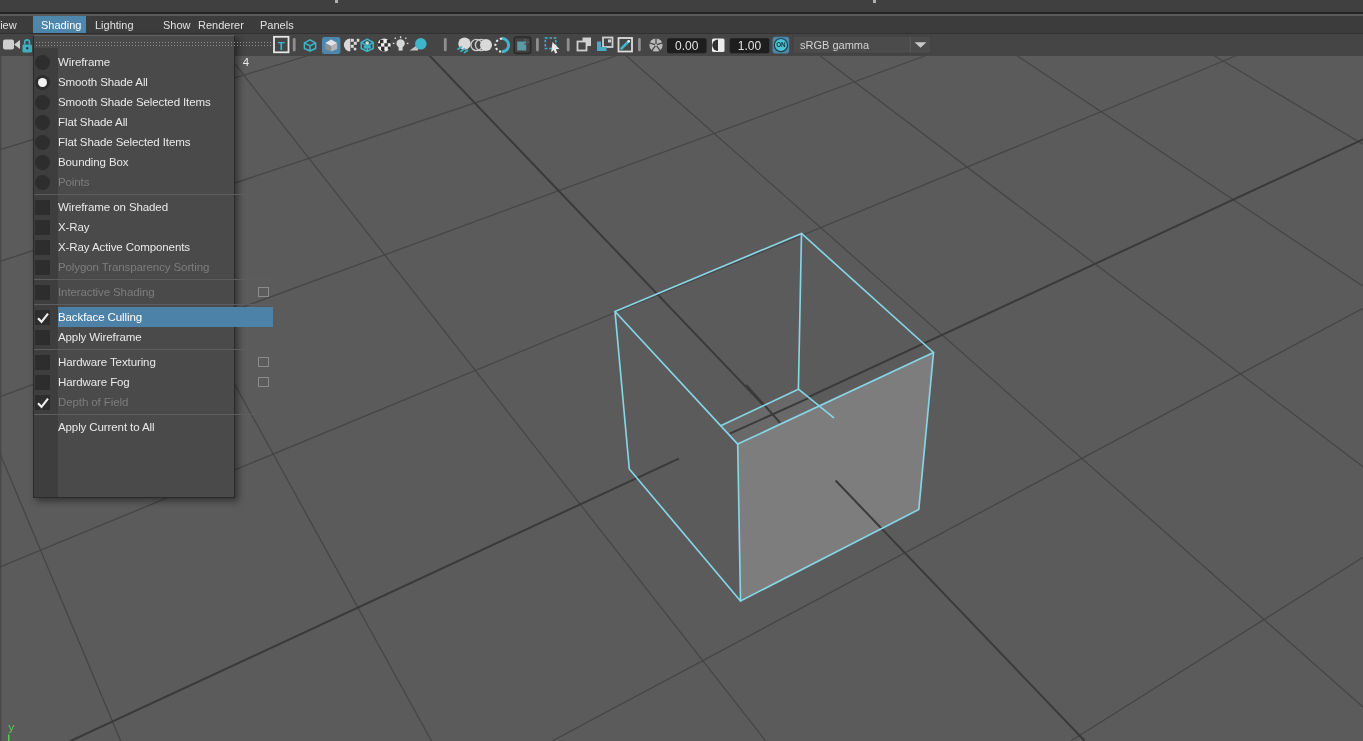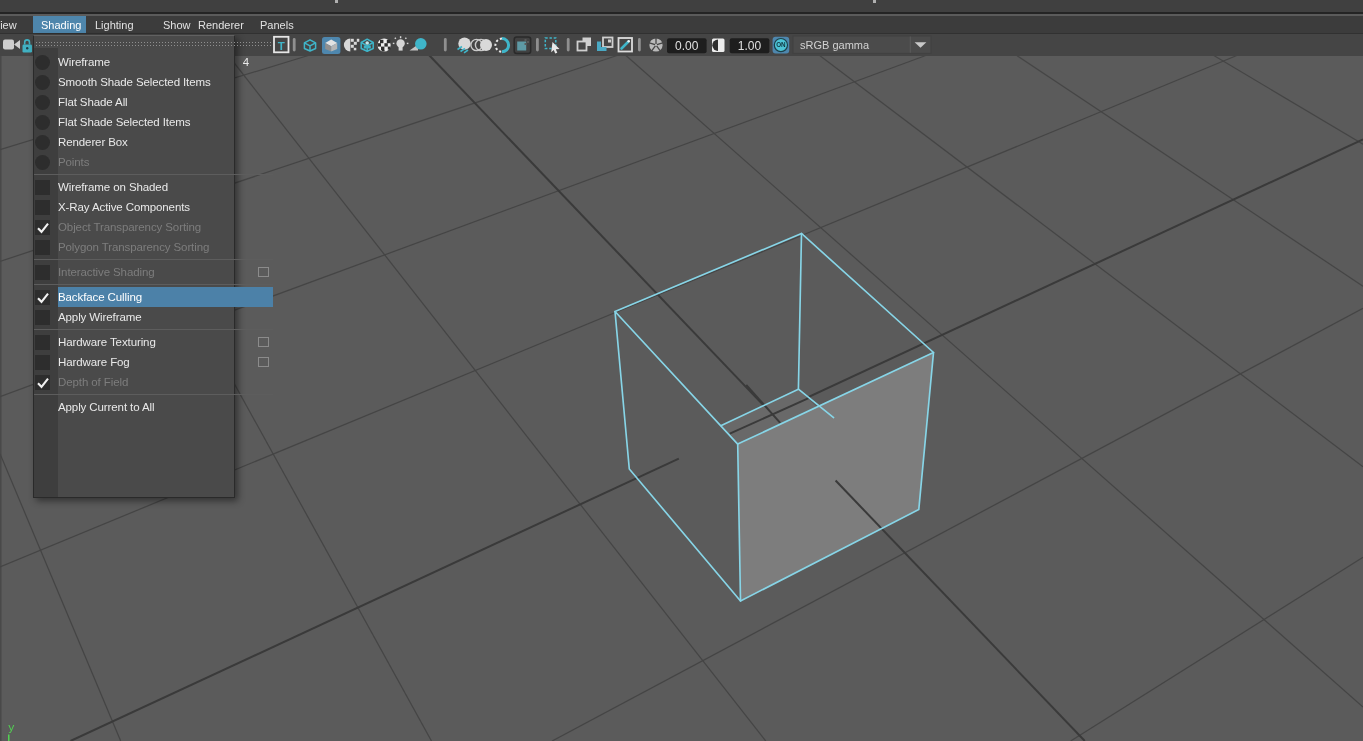--- a/index.html
+++ b/index.html
@@ -223,57 +223,57 @@
  <div class="dots" style="top:6px"></div>
  <div class="dots" style="top:9px"></div>
  <div id="gutter"></div>
  <div id="items">
 <div class="mi">
         <span class="radio"></span>
         <span class="lbl">Wireframe</span>
         <span class="hot">4</span>
       </div>
 <div class="mi">
+        <span class="radio on"></span>
+        <span class="lbl">Smooth Shade All</span>
+      </div>
+<div class="mi">
         <span class="radio"></span>
         <span class="lbl">Smooth Shade Selected Items</span>
       </div>
 <div class="mi">
         <span class="radio"></span>
         <span class="lbl">Flat Shade All</span>
       </div>
 <div class="mi">
         <span class="radio"></span>
         <span class="lbl">Flat Shade Selected Items</span>
       </div>
 <div class="mi">
         <span class="radio"></span>
-        <span class="lbl">Renderer Box</span>
+        <span class="lbl">Bounding Box</span>
       </div>
 <div class="mi dis">
         <span class="radio"></span>
         <span class="lbl">Points</span>
       </div>
 <div class="msep">
         <i></i>
       </div>
 <div class="mi">
         <span class="chk"></span>
         <span class="lbl">Wireframe on Shaded</span>
       </div>
 <div class="mi">
         <span class="chk"></span>
+        <span class="lbl">X-Ray</span>
+      </div>
+<div class="mi">
+        <span class="chk"></span>
         <span class="lbl">X-Ray Active Components</span>
-      </div>
-<div class="mi dis">
-        <span class="chk">
-          <svg width="16" height="16" viewBox="0 0 16 16">
-            <path d="M3,8.2 L6.5,11.8 L13,3.6" stroke="#f0f0f0" stroke-width="2.1" fill="none"></path>
-          </svg>
-        </span>
-        <span class="lbl">Object Transparency Sorting</span>
       </div>
 <div class="mi dis">
         <span class="chk"></span>
         <span class="lbl">Polygon Transparency Sorting</span>
       </div>
 <div class="msep">
         <i></i>
       </div>
 <div class="mi dis">
         <span class="chk"></span>

